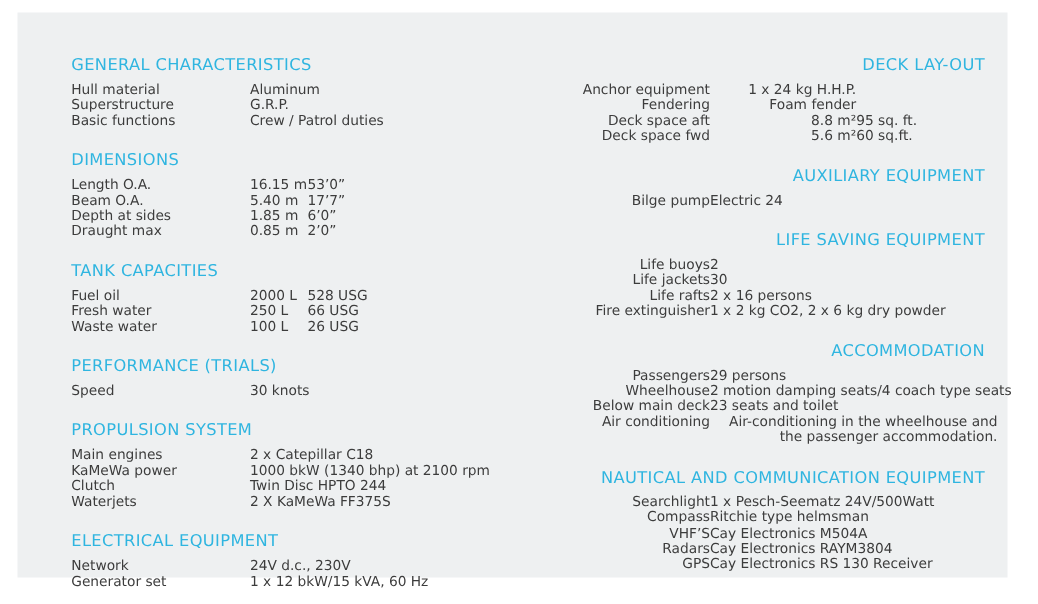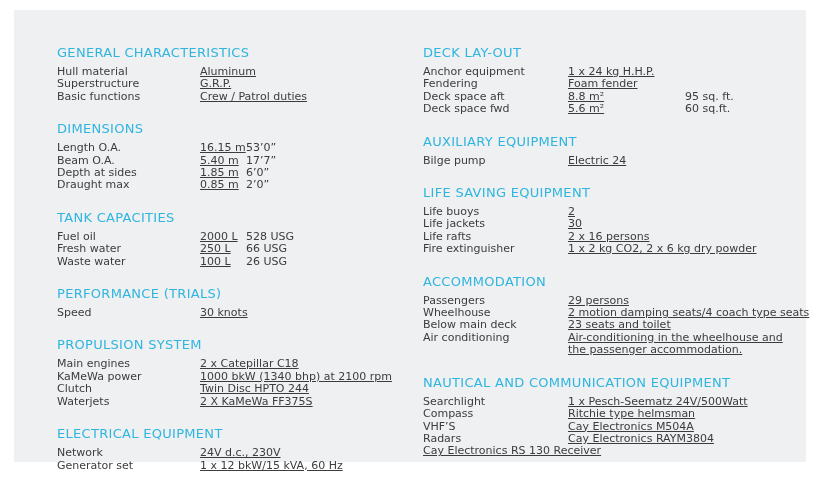--- a/index.html
+++ b/index.html
@@ -24,21 +24,21 @@
     background: #eef0f1;
     box-sizing: border-box;
     padding: 14px 18px 0 43px;
   }
   .cols {
     display: flex;
     align-items: flex-start;
     margin-top: 22px;
   }
   .col-left  { width: 366px; flex: none; }
-  .col-right { flex: 1; min-width: 0; }
+  .col-right { flex: 1; min-width: 0; text-align: right; }
 
   section { margin: 0 0 19px 0; }
 
   .sec-title {
     margin: 0 0 7px 0;
     font-size: 13px;
     line-height: 13px;
     font-weight: 400;
     color: #2fb5e0;
     letter-spacing: 0.3px;
@@ -46,21 +46,21 @@
 
   .row {
     display: flex;
     font-size: 11px;
     line-height: 12.4px;
     color: #3c3c3c;
     white-space: nowrap;
   }
   .lbl { width: 143px; flex: none; }
   .col-right .lbl { width: 145px; }
-  .v1 { flex: none; text-decoration: underline; }
+  .v1 { flex: none; }
   .v2 { flex: none; }
 
   
   .num .v1 { width: 46px; }
   .num .v2 { width: 77px; text-align: left; }
 
   
   .deck .v1 { width: 117px; }
 
   
@@ -261,20 +261,21 @@
           </div>
           <div class="row">
             <span class="lbl">VHF’S</span>
             <span class="v1">Cay Electronics M504A</span>
           </div>
           <div class="row">
             <span class="lbl">Radars</span>
             <span class="v1">Cay Electronics RAYM3804</span>
           </div>
           <div class="row">
+            <span class="lbl">GPS</span>
             <span class="v1">Cay Electronics RS 130 Receiver</span>
           </div>
         </section>
 
       </div>
     </div>
   </div>
 </div>
 
 </body></html>

